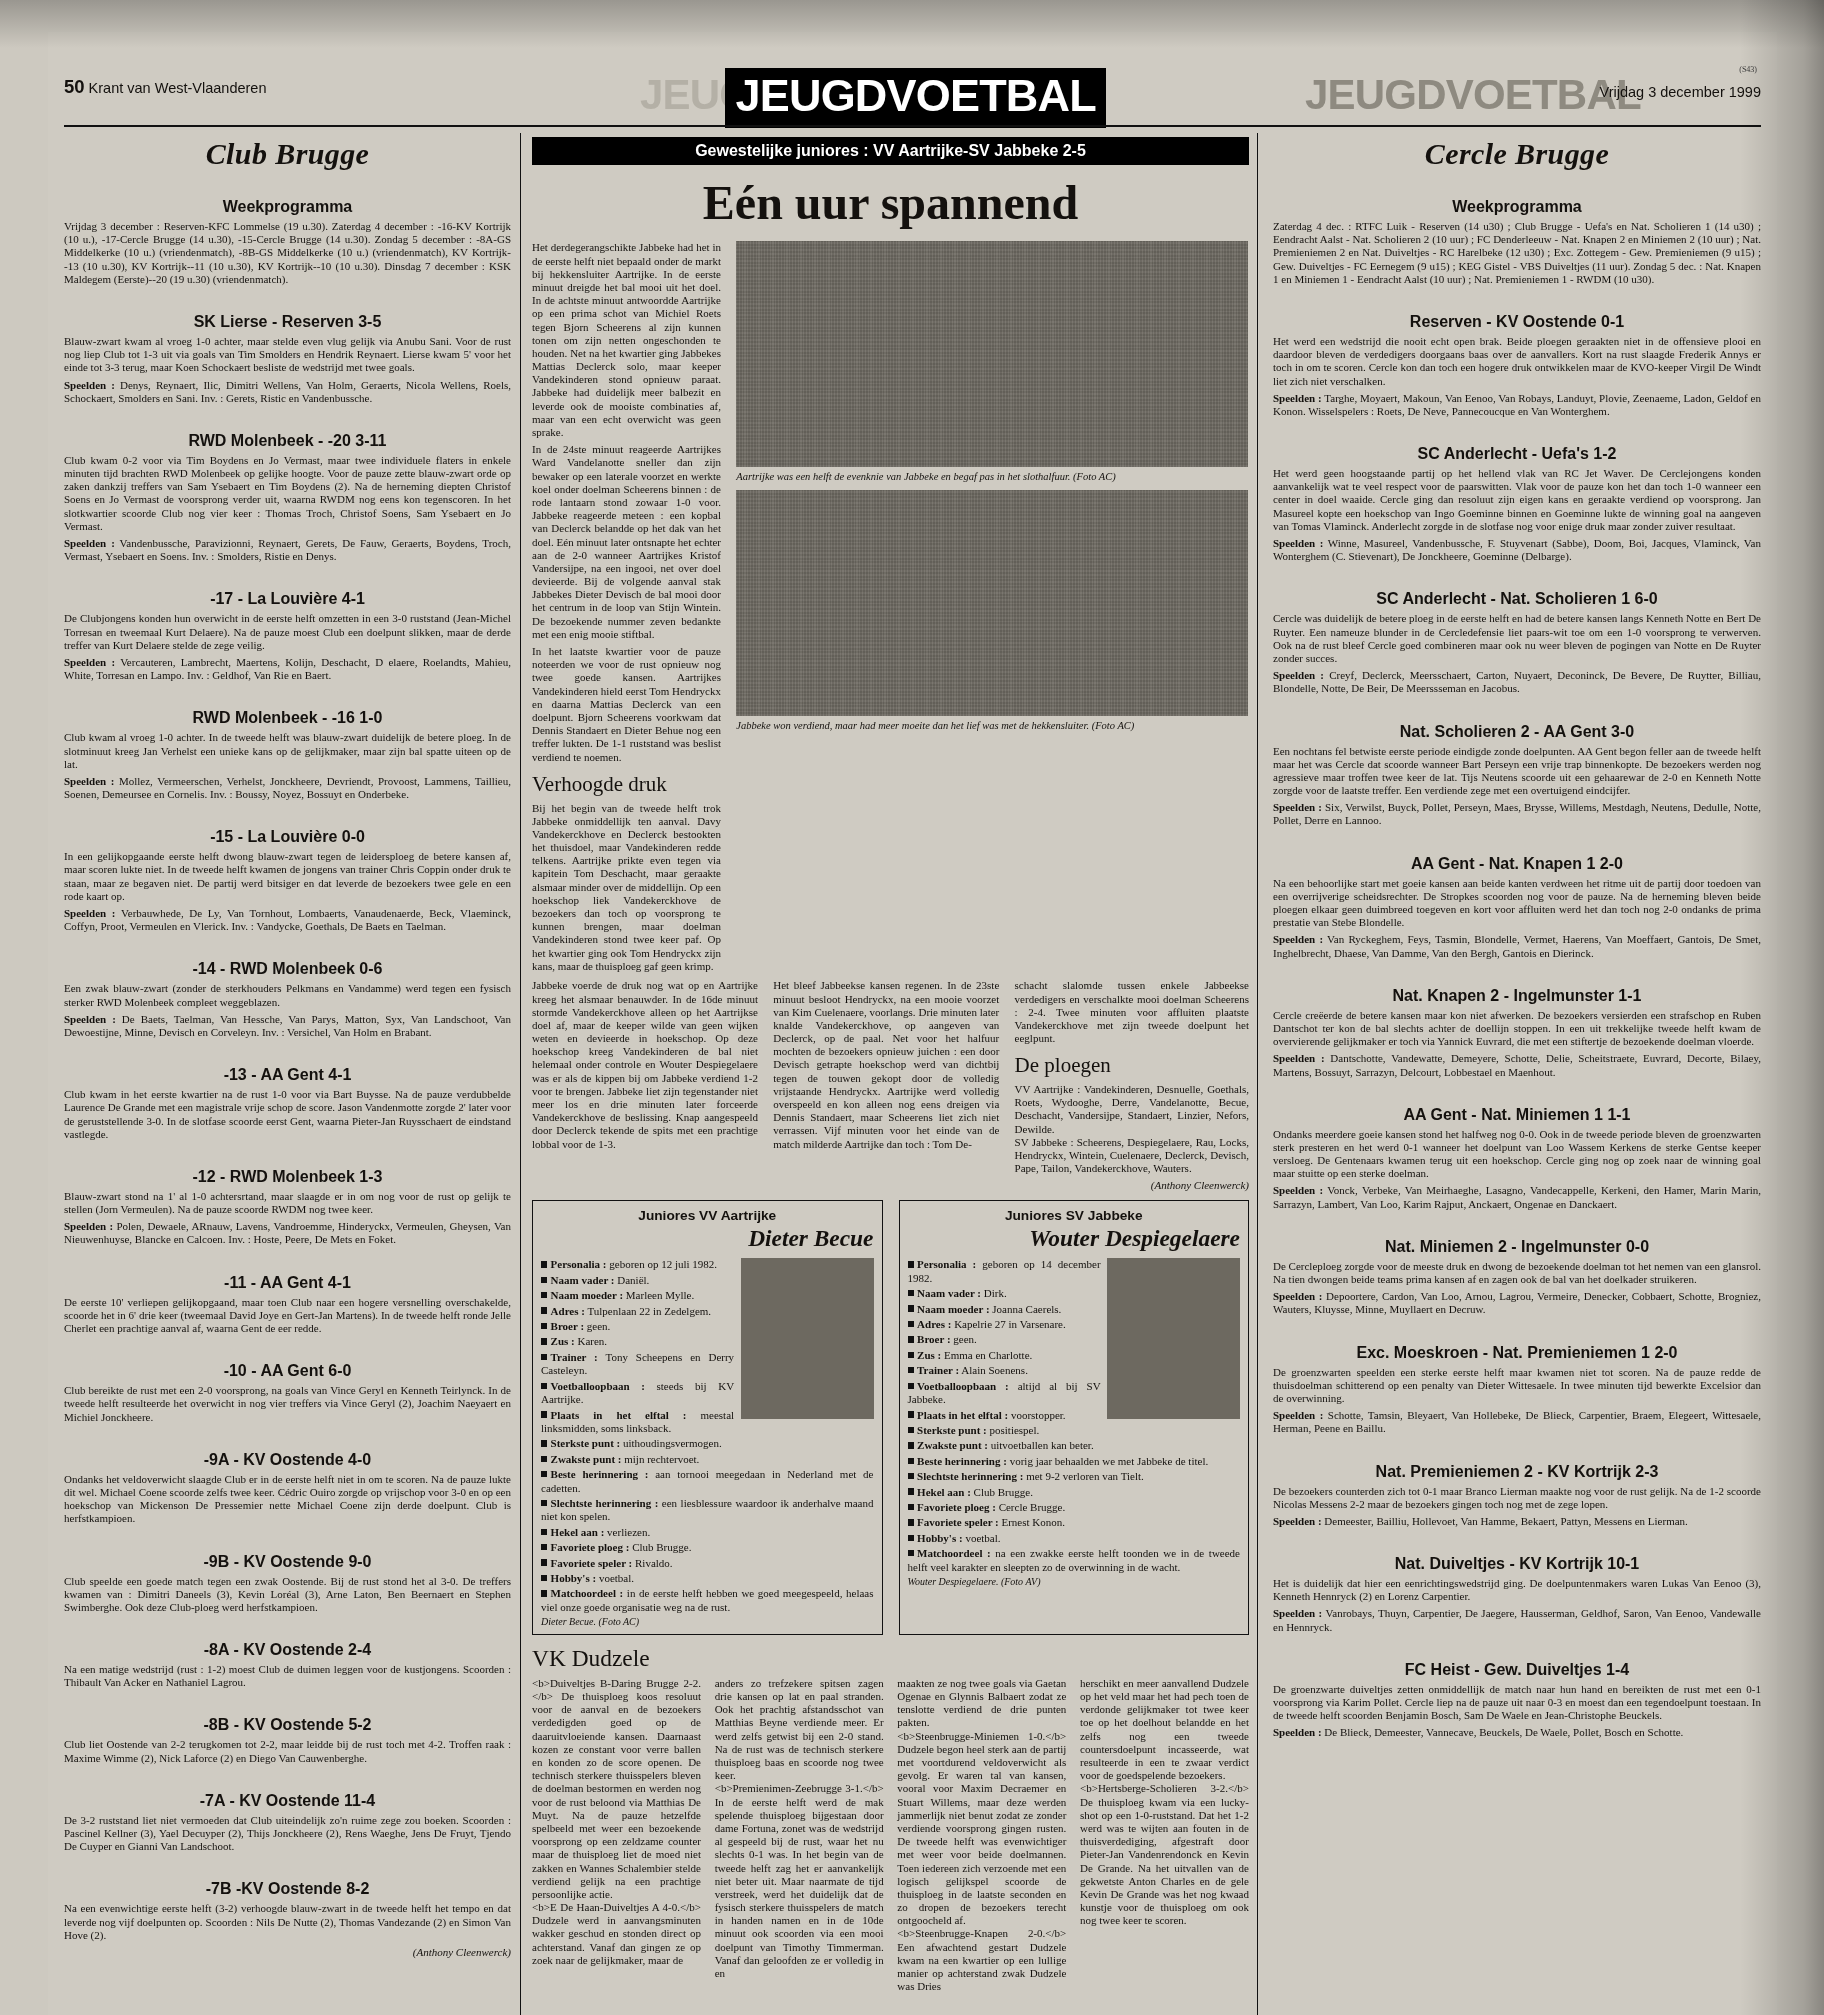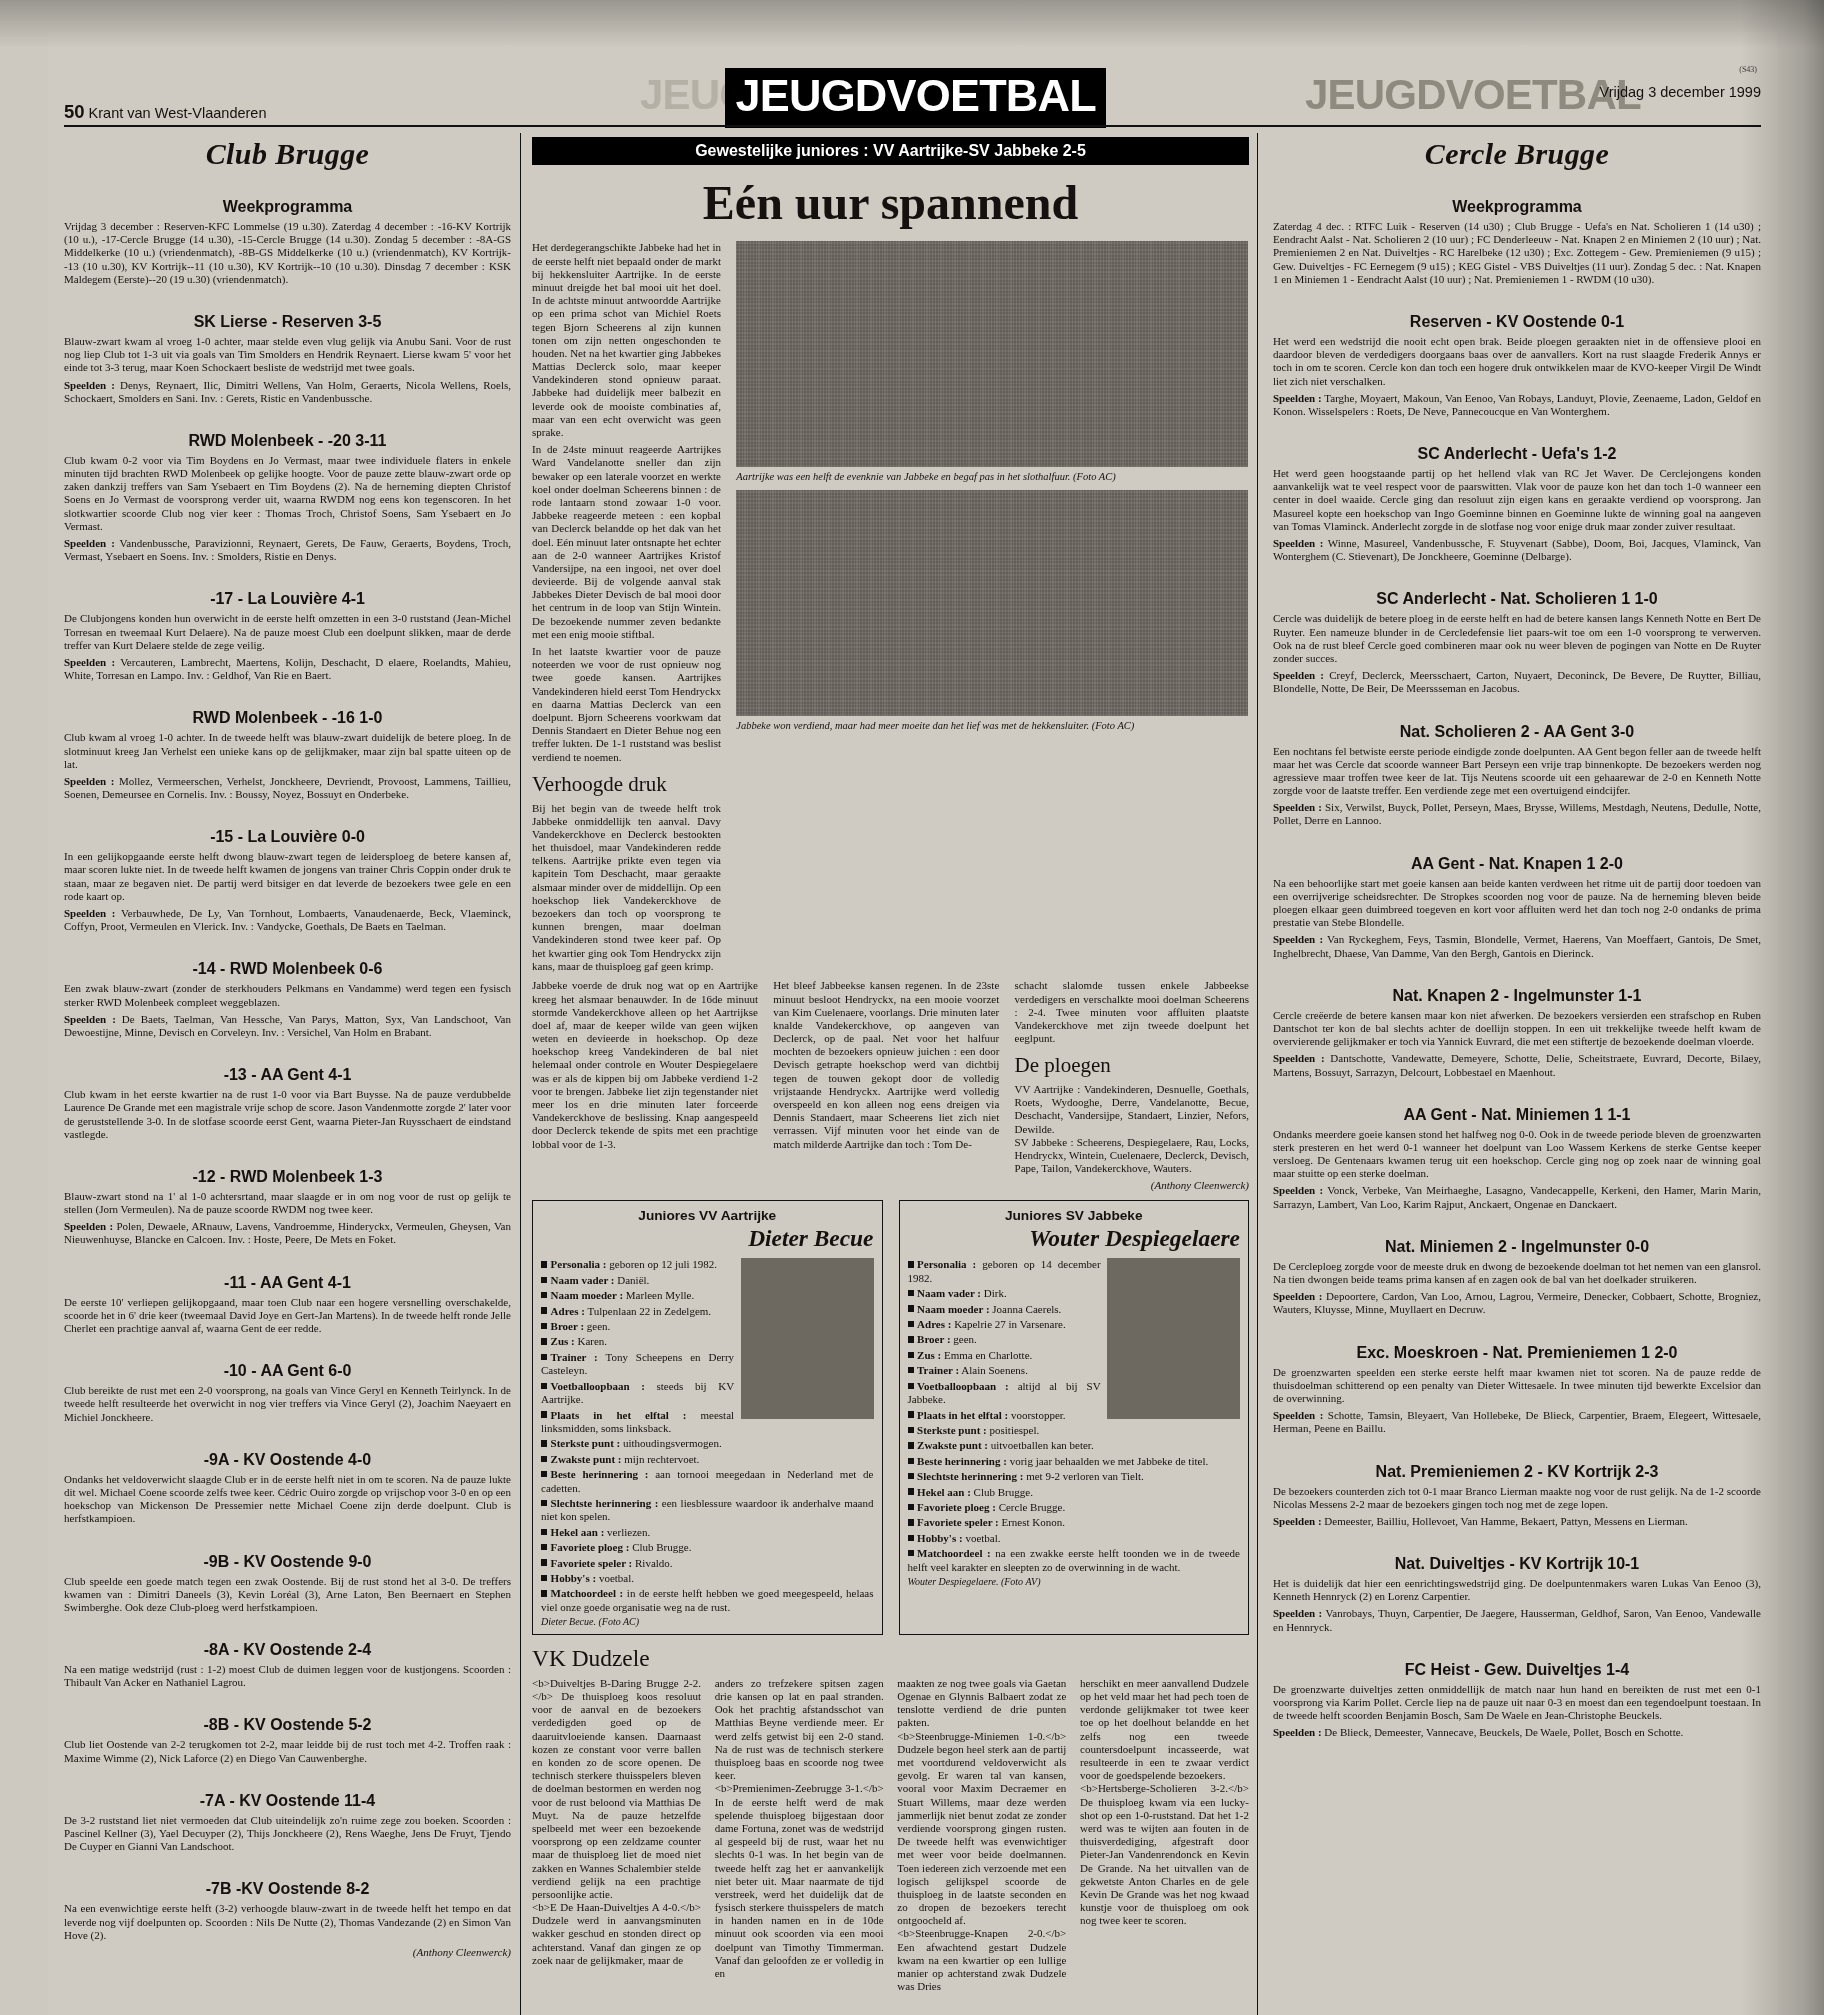--- a/index.html
+++ b/index.html
@@ -1,21 +1,21 @@
 <!DOCTYPE html>
 <html style="font-size:6.4px"><head>
 <meta charset="utf-8">
 <style>
   html,body{margin:0;padding:0;background:#c9c6bd;}
   body{width:1825px;height:2669px;font-family:"Liberation Serif",serif;color:#14110e;}
   .page{position:relative;width:1825px;height:2669px;background:#cdc9c0;overflow:hidden;}
   .paper{position:absolute;left:48px;top:32px;width:1729px;height:2607px;background:#cfcbc2;}
   
   .masthead{position:absolute;left:64px;top:60px;width:1697px;height:60px;}
-  .mast-left{position:absolute;left:0;top:41px;font-size:14.5px;font-family:"Liberation Sans",sans-serif;}
+  .mast-left{position:absolute;left:0;top:16px;font-size:14.5px;font-family:"Liberation Sans",sans-serif;}
   .mast-left b{font-size:18.5px;}
   .mast-title{position:absolute;left:661px;top:8px;font-family:"Liberation Sans",sans-serif;font-weight:bold;font-size:45px;letter-spacing:-0.8px;background:#000;color:#fff;padding:2.4px 10.5px 5.6px 10.5px;}
   .mast-ghost{position:absolute;left:576px;top:10.5px;font-family:"Liberation Sans",sans-serif;font-weight:bold;font-size:42px;color:#b4b0a6;letter-spacing:-0.8px;z-index:0;}
   .mast-ghost2{position:absolute;left:1241px;top:10.5px;font-family:"Liberation Sans",sans-serif;font-weight:bold;font-size:42px;color:#8e8a80;letter-spacing:-0.8px;z-index:0;}
   .mast-right{position:absolute;right:0;top:24px;font-size:14.5px;font-family:"Liberation Sans",sans-serif;text-align:right;}
   .mast-code{position:absolute;right:4px;top:4.8px;font-size:8px;color:#3a3a3a;}
   .rule{position:absolute;left:64px;top:125px;width:1697px;height:2px;background:#111;}
   
   .col{position:absolute;top:137px;}
   .c1{left:64px;width:447px;}
@@ -237,21 +237,21 @@
     <h2 class="brand">Cercle  Brugge</h2>
     <h3 class="sec">Weekprogramma</h3>
     <p class="small">Zaterdag 4 dec. : RTFC Luik - Reserven (14 u30) ; Club Brugge - Uefa's en Nat. Scholieren 1 (14 u30) ; Eendracht Aalst - Nat. Scholieren 2 (10 uur) ; FC Denderleeuw - Nat. Knapen 2 en Miniemen 2 (10 uur) ; Nat. Premieniemen 2 en Nat. Duiveltjes - RC Harelbeke (12 u30) ; Exc. Zottegem - Gew. Premieniemen (9 u15) ; Gew. Duiveltjes - FC Eernegem (9 u15) ; KEG Gistel - VBS Duiveltjes (11 uur). Zondag 5 dec. : Nat. Knapen 1 en Miniemen 1 - Eendracht Aalst (10 uur) ; Nat. Premieniemen 1 - RWDM (10 u30).</p>
     <div id="right-sections">
         <h3 class="sec">Reserven - KV Oostende 0-1</h3>
         <p class="small">Het werd een wedstrijd die nooit echt open brak. Beide ploegen geraakten niet in de offensieve plooi en daardoor bleven de verdedigers doorgaans baas over de aanvallers. Kort na rust slaagde Frederik Annys er toch in om te scoren. Cercle kon dan toch een hogere druk ontwikkelen maar de KVO-keeper Virgil De Windt liet zich niet verschalken.</p>
         <p class="small"><b>Speelden :</b> Targhe, Moyaert, Makoun, Van Eenoo, Van Robays, Landuyt, Plovie, Zeenaeme, Ladon, Geldof en Konon. Wisselspelers : Roets, De Neve, Pannecoucque en Van Wonterghem.</p>
         <h3 class="sec">SC Anderlecht - Uefa's 1-2</h3>
         <p class="small">Het werd geen hoogstaande partij op het hellend vlak van RC Jet Waver. De Cerclejongens konden aanvankelijk wat te veel respect voor de paarswitten. Vlak voor de pauze kon het dan toch 1-0 wanneer een center in doel waaide. Cercle ging dan resoluut zijn eigen kans en geraakte verdiend op voorsprong. Jan Masureel kopte een hoekschop van Ingo Goeminne binnen en Goeminne lukte de winning goal na aangeven van Tomas Vlaminck. Anderlecht zorgde in de slotfase nog voor enige druk maar zonder zuiver resultaat.</p>
         <p class="small"><b>Speelden :</b> Winne, Masureel, Vandenbussche, F. Stuyvenart (Sabbe), Doom, Boi, Jacques, Vlaminck, Van Wonterghem (C. Stievenart), De Jonckheere, Goeminne (Delbarge).</p>
-        <h3 class="sec">SC Anderlecht - Nat. Scholieren 1 1-0</h3>
+        <h3 class="sec">SC Anderlecht - Nat. Scholieren 1 6-0</h3>
         <p class="small">Cercle was duidelijk de betere ploeg in de eerste helft en had de betere kansen langs Kenneth Notte en Bert De Ruyter. Een nameuze blunder in de Cercledefensie liet paars-wit toe om een 1-0 voorsprong te verwerven. Ook na de rust bleef Cercle goed combineren maar ook nu weer bleven de pogingen van Notte en De Ruyter zonder succes.</p>
         <p class="small"><b>Speelden :</b> Creyf, Declerck, Meersschaert, Carton, Nuyaert, Deconinck, De Bevere, De Ruytter, Billiau, Blondelle, Notte, De Beir, De Meerssseman en Jacobus.</p>
         <h3 class="sec">Nat. Scholieren 2 - AA Gent 3-0</h3>
         <p class="small">Een nochtans fel betwiste eerste periode eindigde zonde doelpunten. AA Gent begon feller aan de tweede helft maar het was Cercle dat scoorde wanneer Bart Perseyn een vrije trap binnenkopte. De bezoekers werden nog agressieve maar troffen twee keer de lat. Tijs Neutens scoorde uit een gehaarewar de 2-0 en Kenneth Notte zorgde voor de laatste treffer. Een verdiende zege met een overtuigend eindcijfer.</p>
         <p class="small"><b>Speelden :</b> Six, Verwilst, Buyck, Pollet, Perseyn, Maes, Brysse, Willems, Mestdagh, Neutens, Dedulle, Notte, Pollet, Derre en Lannoo.</p>
         <h3 class="sec">AA Gent - Nat. Knapen 1 2-0</h3>
         <p class="small">Na een behoorlijke start met goeie kansen aan beide kanten verdween het ritme uit de partij door toedoen van een overrijverige scheidsrechter. De Stropkes scoorden nog voor de pauze. Na de herneming bleven beide ploegen elkaar geen duimbreed toegeven en kort voor affluiten werd het dan toch nog 2-0 ondanks de prima prestatie van Stebe Blondelle.</p>
         <p class="small"><b>Speelden :</b> Van Ryckeghem, Feys, Tasmin, Blondelle, Vermet, Haerens, Van Moeffaert, Gantois, De Smet, Inghelbrecht, Dhaese, Van Damme, Van den Bergh, Gantois en Dierinck.</p>
         <h3 class="sec">Nat. Knapen 2 - Ingelmunster 1-1</h3>
         <p class="small">Cercle creëerde de betere kansen maar kon niet afwerken. De bezoekers versierden een strafschop en Ruben Dantschot ter kon de bal slechts achter de doellijn stoppen. In een uit trekkelijke tweede helft kwam de overvierende gelijkmaker er toch via Yannick Euvrard, die met een stiftertje de bezoekende doelman vloerde.</p>

